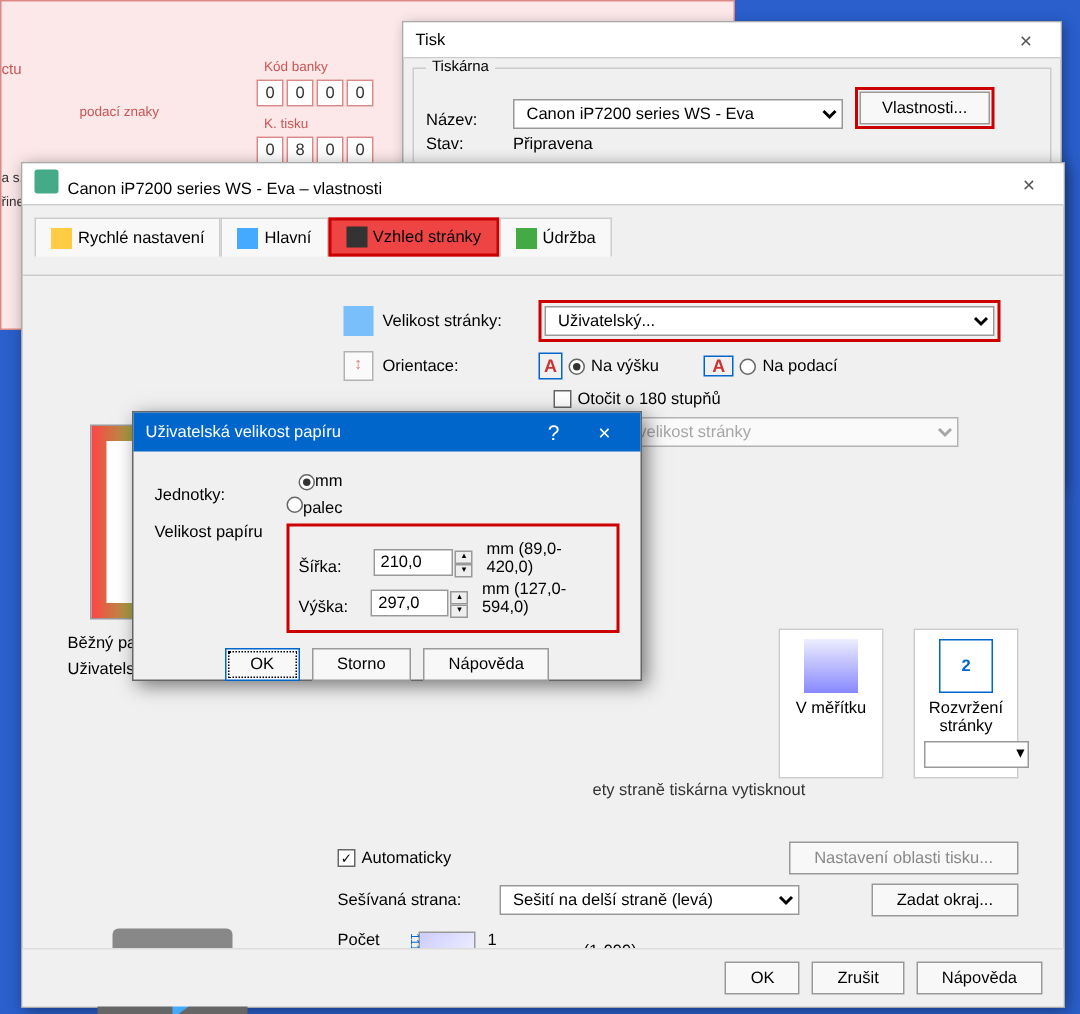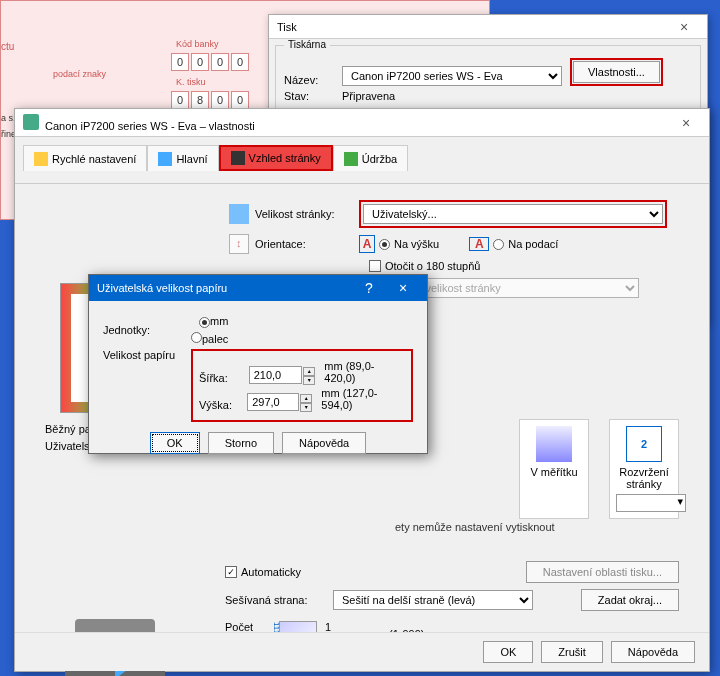--- a/index.html
+++ b/index.html
@@ -216,21 +216,21 @@
     </div>
     <div class="iconbtn">
       <div class="ig" style="background:#fff;border:1px solid #06c;display:flex;align-items:center;justify-content:center;font-size:18px;color:#06c;font-weight:bold">
           <span>2</span>
         </div>
       <span>Rozvržení stránky</span>
       <div class="dropd"></div>
     </div>
   </div>
 
-  <div class="printmsg">ety nemůže nastavení vytisknout</div>
+  <div class="printmsg">ety straně tiskárna vytisknout</div>
 
   <div style="position:absolute;top:452px;left:210px;right:30px">
     <div style="display:flex;align-items:center;gap:4px;margin-bottom:6px">
       <span class="checkbox">✓</span>
       <span>Automaticky</span>
       <div style="flex:1"></div>
       <button class="btn" style="color:#888">Nastavení oblasti tisku...</button>
     </div>
     <div style="display:flex;align-items:center;gap:8px;margin-bottom:10px">
       <span style="width:100px">Sešívaná strana:</span>

